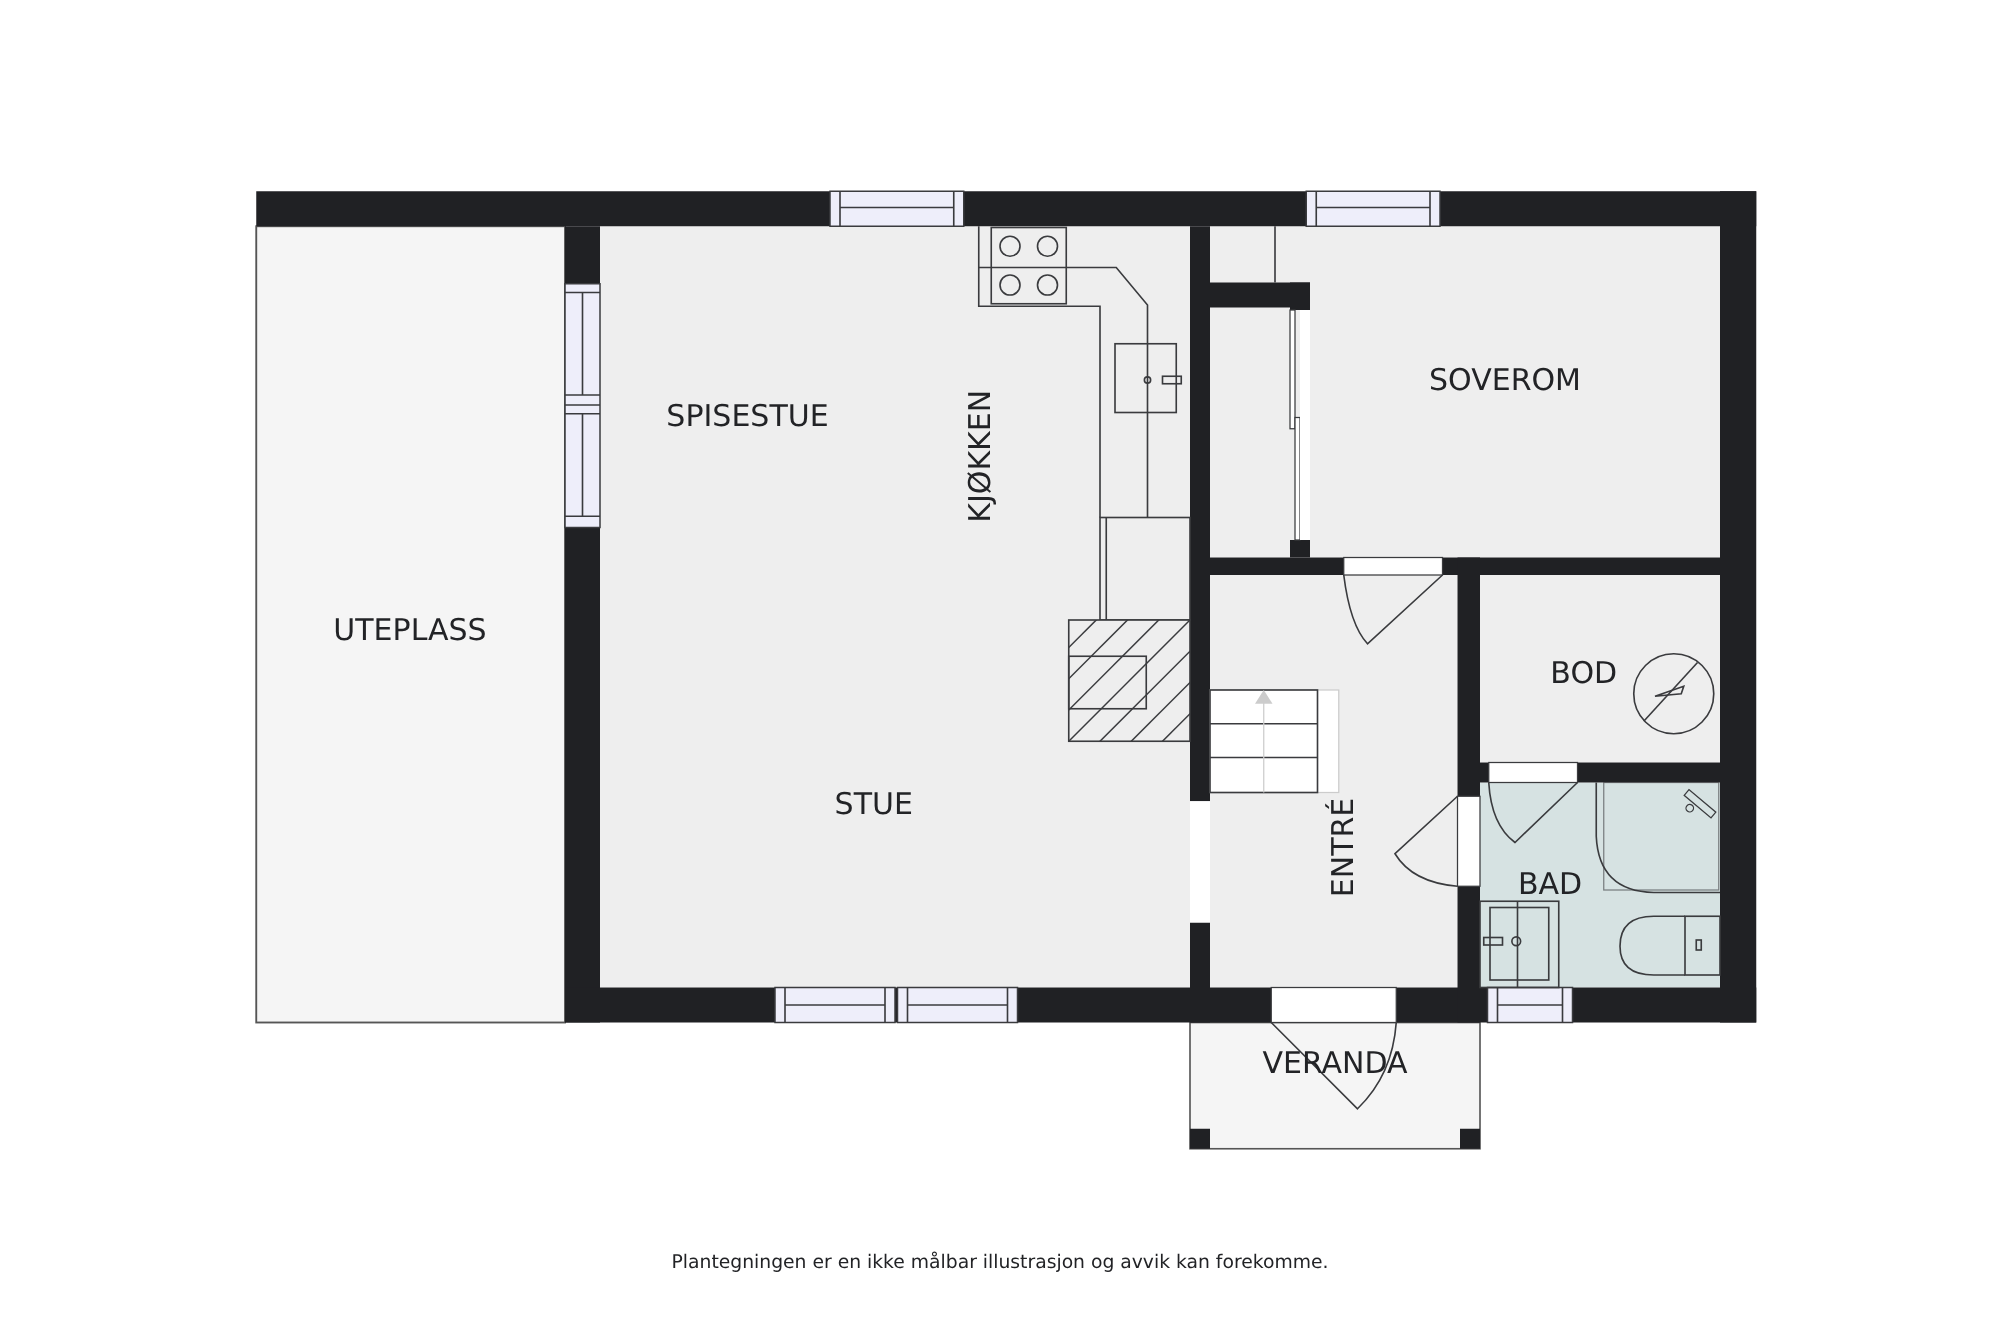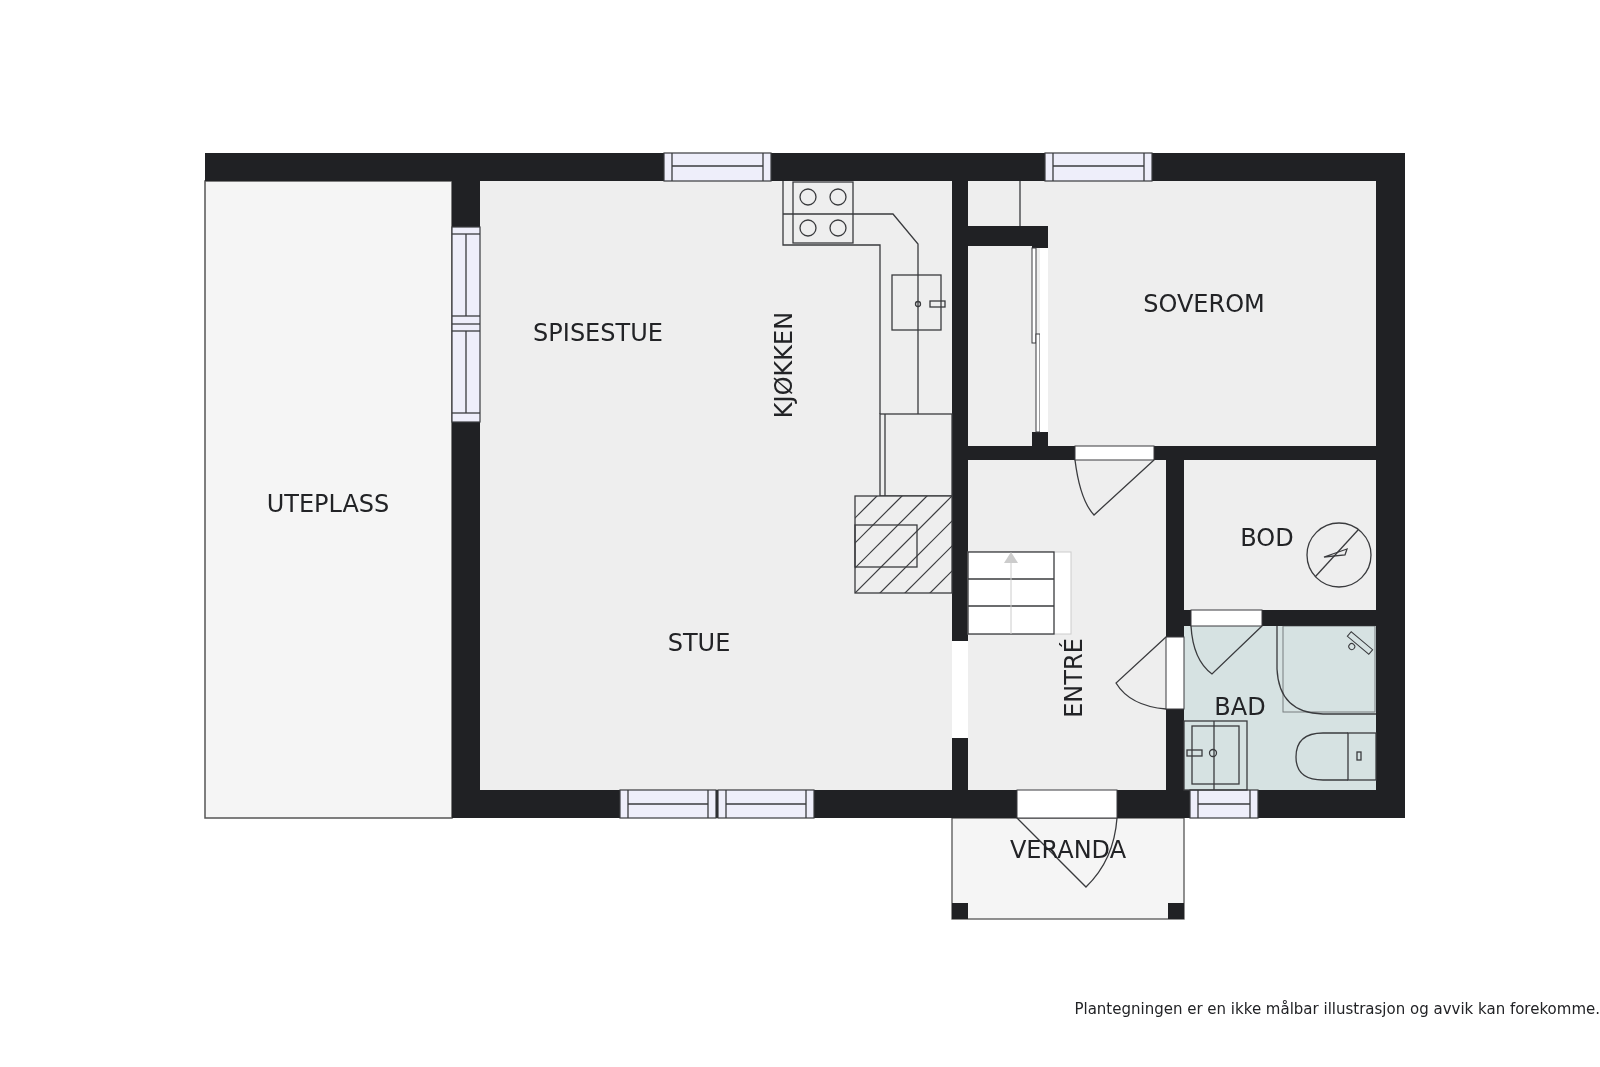--- a/index.html
+++ b/index.html
@@ -1,20 +1,20 @@
 <!DOCTYPE html>
 <html><head>
   <meta charset="utf-8">
   <style>
     html, body { margin: 0; padding: 0; background: #ffffff; }
     body { width: 1600px; height: 1067px; position: relative; overflow: hidden;
            font-family: "DejaVu Sans", sans-serif; }
     #plan { position: absolute; left: 0; top: 0; width: 1600px; height: 1067px; }
     .room-label { font-family: "DejaVu Sans", sans-serif; font-size: 24px; fill: #222326; }
-    .caption { position: absolute; left: 0; width: 1600px; top: 1000px; text-align: right;
+    .caption { position: absolute; left: 0; width: 1600px; top: 1000px; text-align: center;
                font-family: "DejaVu Sans", sans-serif; font-size: 15px; color: #222326; }
     .line { stroke: #3a3b3e; stroke-width: 1.3; fill: none; }
   </style>
 </head>
 <body>
 
 <svg id="plan" viewBox="0 0 1600 1067" xmlns="http://www.w3.org/2000/svg">
 
   <rect x="205" y="181" width="247" height="637" fill="#f5f5f5" stroke="#555" stroke-width="1.5"></rect>
 

